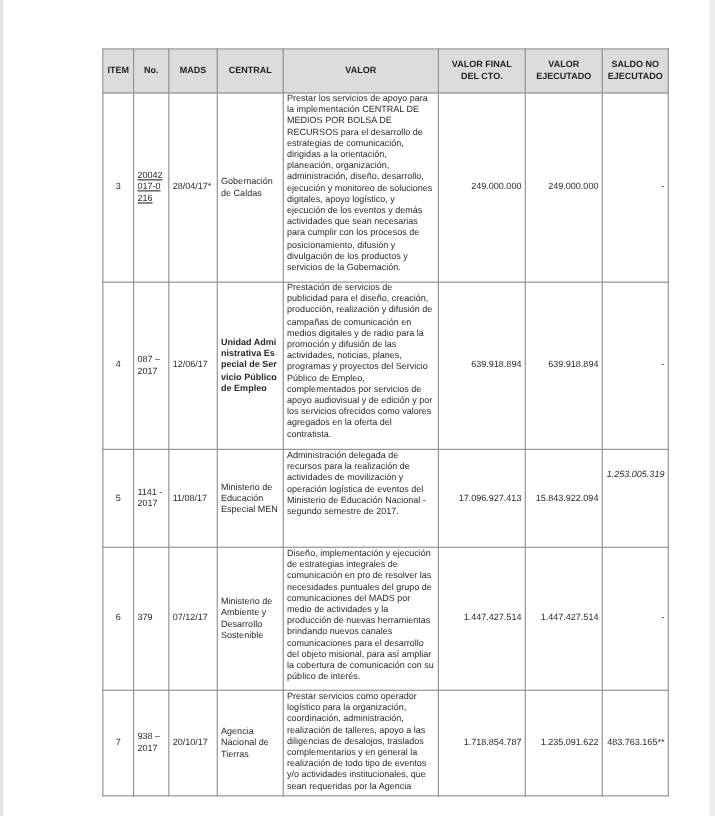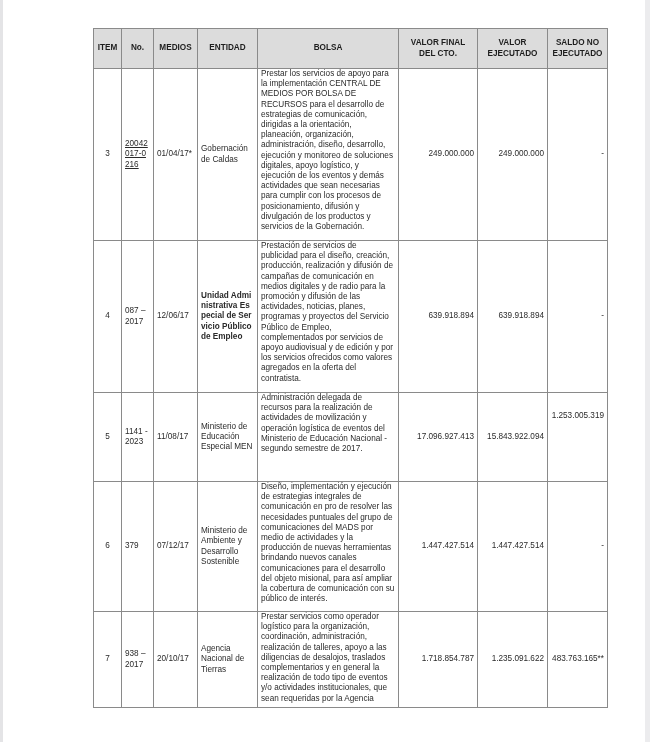--- a/index.html
+++ b/index.html
@@ -3,21 +3,21 @@
 <meta charset="utf-8">
 <style>
   html, body { margin: 0; padding: 0; }
   body {
     width: 650px; height: 742px; background: #ffffff; position: relative; overflow: hidden;
     font-family: "Liberation Sans", "DejaVu Sans", sans-serif; color: #2a2a2a;
   }
   .edge-left { position: absolute; left: 0; top: 0; width: 3px; height: 742px; background: #e4e4e6; }
   .edge-right { position: absolute; right: 0; top: 0; width: 5px; height: 742px; background: #ececee; }
   table.contracts {
-    position: absolute; left: 93px; top: 28px;
+    position: absolute; left: 93px; top: 44px;
     border-collapse: collapse; table-layout: fixed; width: 514px;
   }
   table.contracts th, table.contracts td {
     border: 1px solid #8a8a8a; padding: 0 3px; font-size: 8.2px; line-height: 10.2px;
   }
   table.contracts th {
     background: #dcdcdc; font-weight: bold; text-align: center; height: 39px; color: #1e1e1e;
   }
   td.c-item { text-align: center; }
   td.c-num, td.c-date, td.c-ent { text-align: left; vertical-align: middle; }
@@ -44,58 +44,58 @@
       <col style="width:60px">
     <col style="width:141px">
       <col style="width:79px">
       <col style="width:70px">
       <col style="width:60px">
   </colgroup>
   <thead>
     <tr>
       <th>ITEM</th>
       <th>No.</th>
-      <th>MEDIOS</th>
-      <th>ENTIDAD</th>
-      <th>BOLSA</th>
+      <th>MADS</th>
+      <th>CENTRAL</th>
+      <th>VALOR</th>
       <th>VALOR FINAL DEL CTO.</th>
       <th>VALOR EJECUTADO</th>
       <th>SALDO NO EJECUTADO</th>
     </tr>
   </thead>
   <tbody>
     <tr class="r3">
       <td class="c-item">3</td>
       <td class="c-num" style="word-break:break-all;text-decoration:underline;">20042017-0216</td>
-      <td class="c-date">01/04/17*</td>
+      <td class="c-date">28/04/17*</td>
       <td class="c-ent">Gobernación de Caldas</td>
       <td class="c-obj">Prestar los servicios de apoyo para la implementación CENTRAL DE MEDIOS POR BOLSA DE RECURSOS para el desarrollo de estrategias de comunicación, dirigidas a la orientación, planeación, organización, administración, diseño, desarrollo, ejecución y monitoreo de soluciones digitales, apoyo logístico, y ejecución de los eventos y demás actividades que sean necesarias para cumplir con los procesos de posicionamiento, difusión y divulgación de los productos y servicios de la Gobernación.</td>
       <td class="c-money">249.000.000</td>
       <td class="c-money">249.000.000</td>
       <td class="c-saldo">-</td>
     </tr>
     <tr class="r4">
       <td class="c-item">4</td>
       <td class="c-num">087 – 2017</td>
       <td class="c-date">12/06/17</td>
       <td class="c-ent" style="word-break:break-all;font-weight:bold;">Unidad Administrativa Especial de Servicio Público de Empleo</td>
       <td class="c-obj">Prestación de servicios de publicidad para el diseño, creación, producción, realización y difusión de campañas de comunicación en medios digitales y de radio para la promoción y difusión de las actividades, noticias, planes, programas y proyectos del Servicio Público de Empleo, complementados por servicios de apoyo audiovisual y de edición y por los servicios ofrecidos como valores agregados en la oferta del contratista.</td>
       <td class="c-money">639.918.894</td>
       <td class="c-money">639.918.894</td>
       <td class="c-saldo">-</td>
     </tr>
     <tr class="r5">
       <td class="c-item">5</td>
-      <td class="c-num">1141 - 2023</td>
+      <td class="c-num">1141 - 2017</td>
       <td class="c-date">11/08/17</td>
       <td class="c-ent">Ministerio de Educación Especial MEN</td>
       <td class="c-obj">Administración delegada de recursos para la realización de actividades de movilización y operación logística de eventos del Ministerio de Educación Nacional - segundo semestre de 2017.</td>
       <td class="c-money">17.096.927.413</td>
       <td class="c-money">15.843.922.094</td>
-      <td class="c-saldo" style="vertical-align:top;padding-top:18px;">1.253.005.319</td>
+      <td class="c-saldo" style="vertical-align:top;padding-top:18px;font-style:italic;">1.253.005.319</td>
     </tr>
     <tr class="r6">
       <td class="c-item">6</td>
       <td class="c-num">379</td>
       <td class="c-date">07/12/17</td>
       <td class="c-ent">Ministerio de Ambiente y Desarrollo Sostenible</td>
       <td class="c-obj">Diseño, implementación y ejecución de estrategias integrales de comunicación en pro de resolver las necesidades puntuales del grupo de comunicaciones del MADS por medio de actividades y la producción de nuevas herramientas brindando nuevos canales comunicaciones para el desarrollo del objeto misional, para así ampliar la cobertura de comunicación con su público de interés.</td>
       <td class="c-money">1.447.427.514</td>
       <td class="c-money">1.447.427.514</td>
       <td class="c-saldo">-</td>

